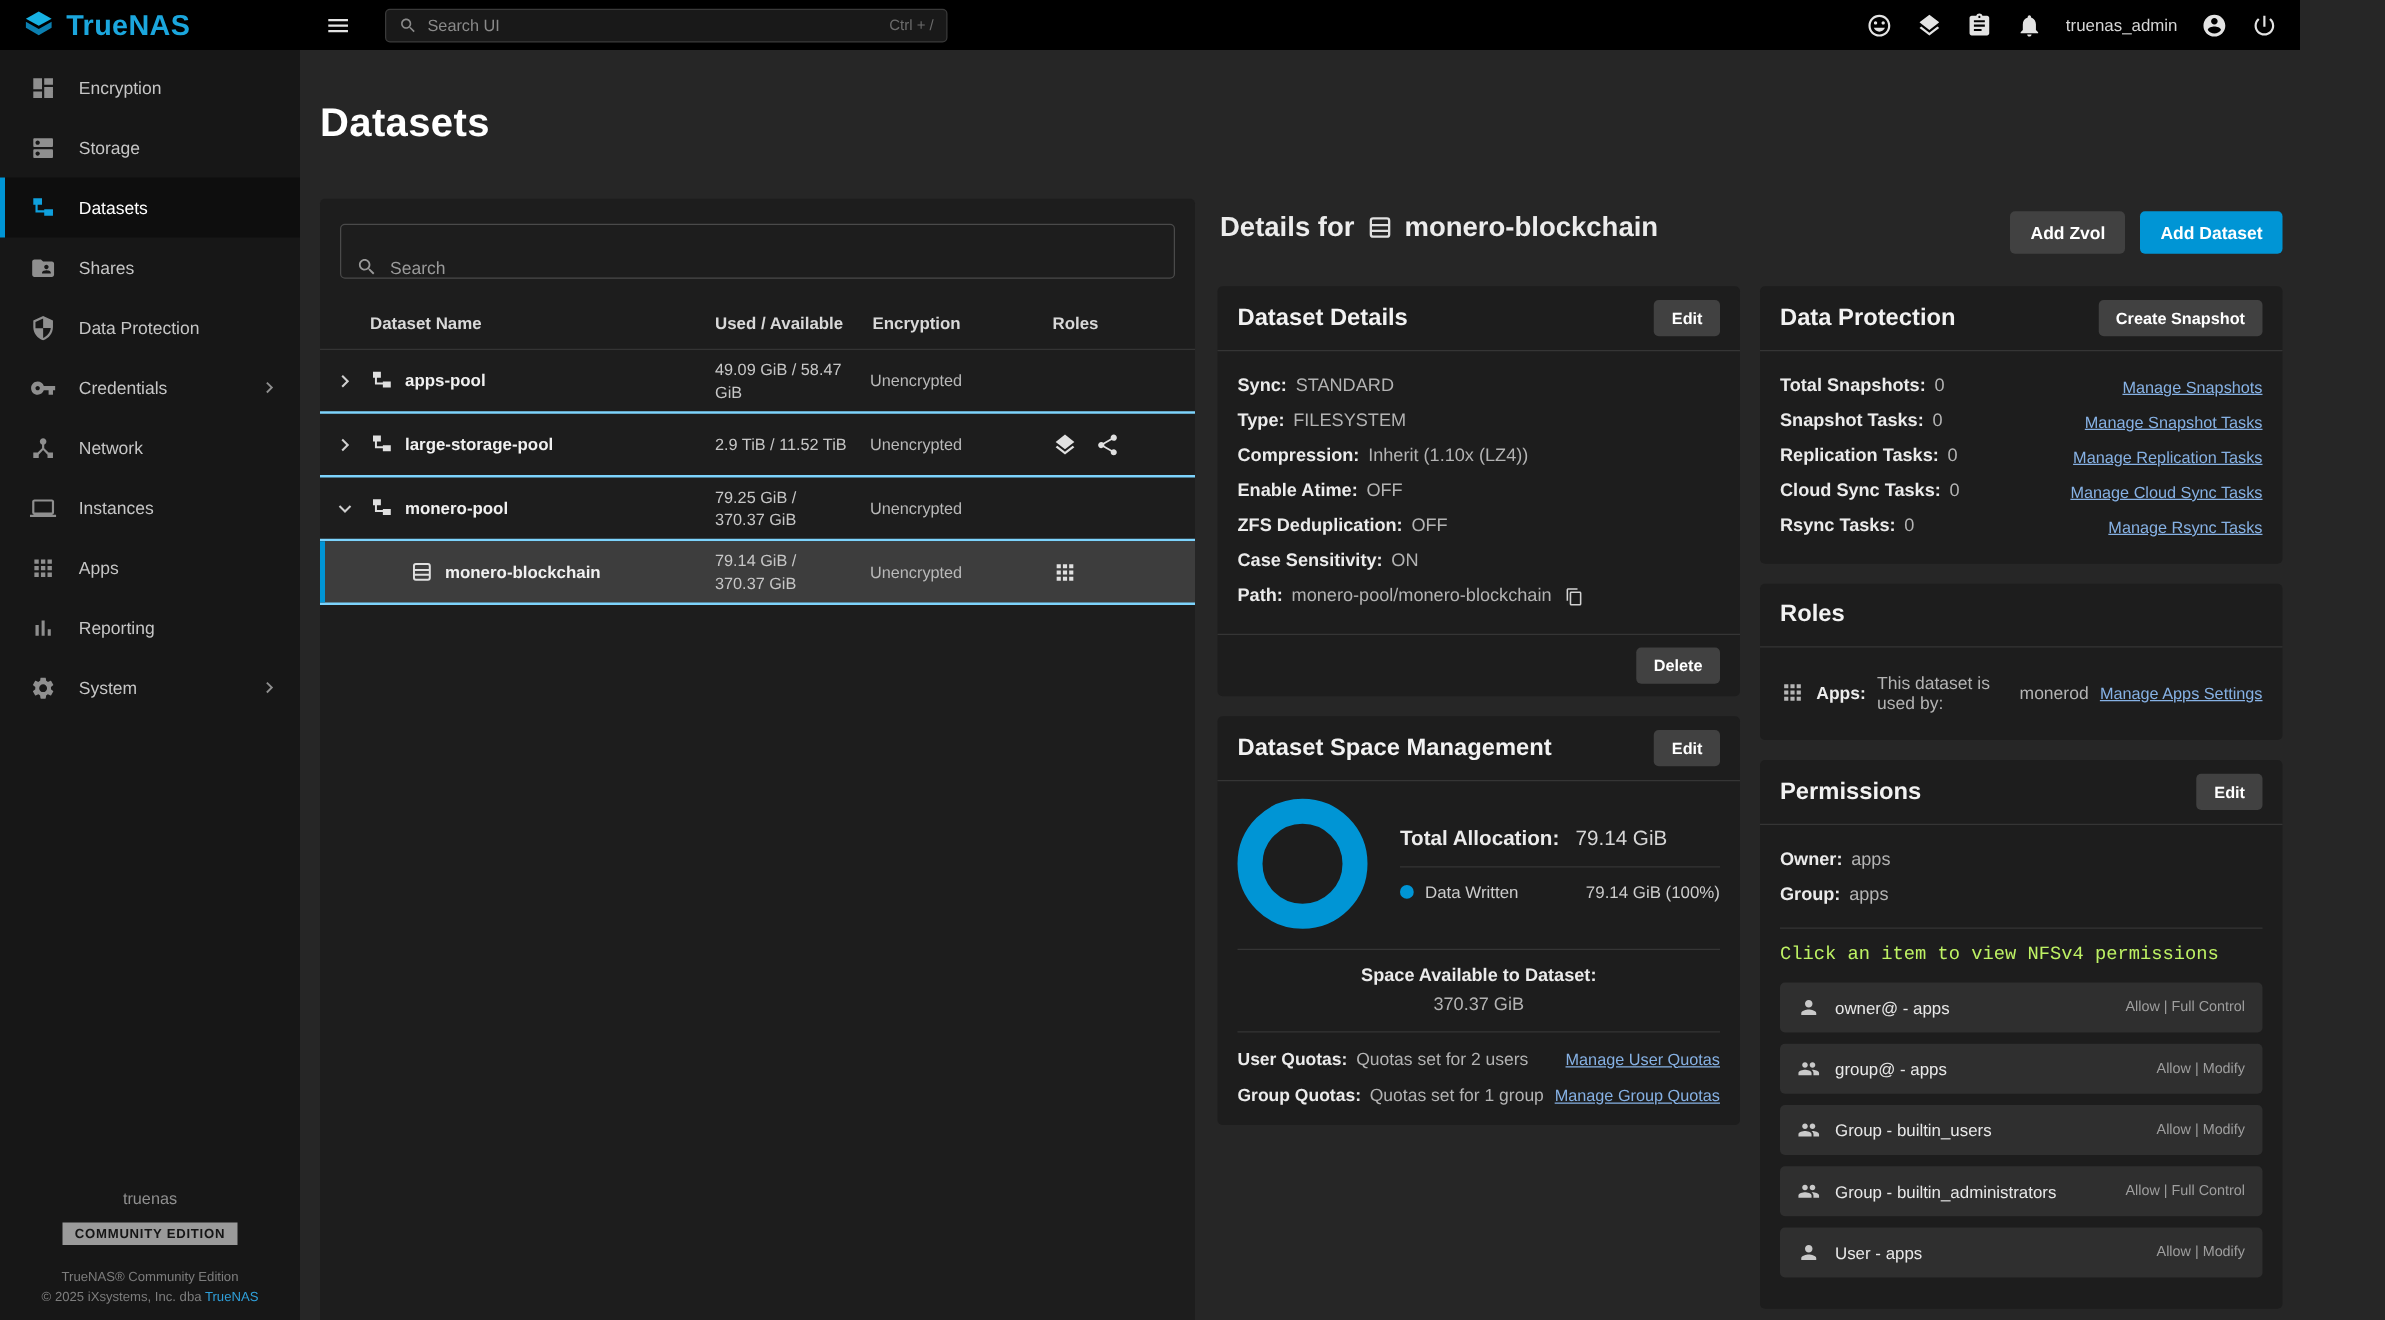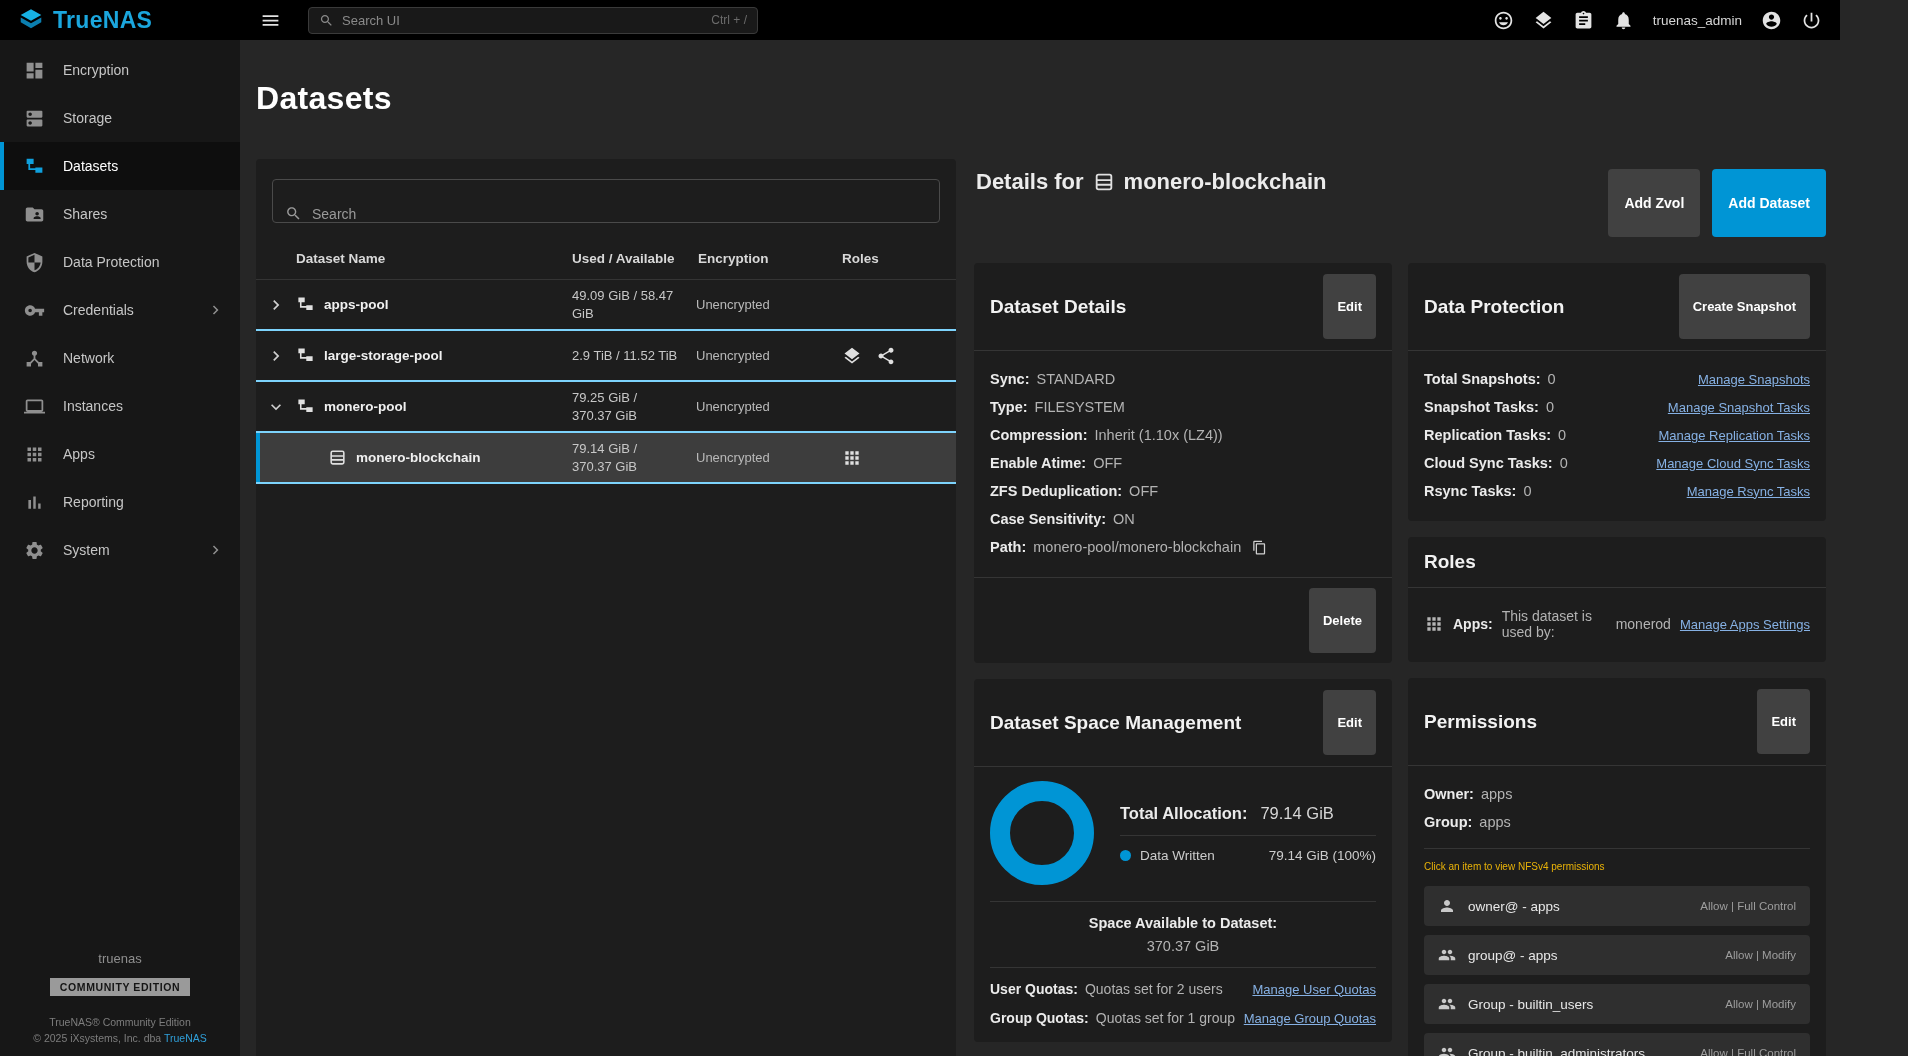--- a/index.html
+++ b/index.html
@@ -74,23 +74,23 @@
   .cell-roles { display:flex; align-items:center; gap:14px; padding-left:24px; }
   .cell-roles svg { width:20px; height:20px; fill:#e0e0e0; }
 
   
   .details { flex:1; display:flex; flex-direction:column; min-width:0; }
   .details-head { display:flex; align-items:flex-start; margin:10px 0 26px 2px; }
   .details-title { display:flex; align-items:center; gap:9px; color:#ececec; font-size:22px; font-weight:bold; }
   .details-title svg { width:22px; height:22px; }
   .head-buttons { margin-left:auto; display:flex; gap:12px; }
   .btn { background:#414141; color:#fff; border:none; border-radius:4px; font-family:inherit;
-    font-size:14px; font-weight:bold; padding:26px 16px; cursor:pointer; white-space:nowrap; }
+    font-size:14px; font-weight:bold; padding:9px 16px; cursor:pointer; white-space:nowrap; }
   .btn.primary { background:#0095d5; }
-  .btn.small { font-size:13px; padding:25px 14px; }
+  .btn.small { font-size:13px; padding:7px 14px; }
 
   .cards { display:flex; gap:16px; align-items:flex-start; }
   .col { flex:1; display:flex; flex-direction:column; gap:16px; min-width:0; }
   .card { background:#1d1d1d; border-radius:4px; width:100%; }
   .card-head { display:flex; align-items:center; justify-content:space-between; padding:11px 16px;
     border-bottom:1px solid #353535; min-height:51px; }
   .card-title { color:#f2f2f2; font-size:19px; font-weight:bold; }
   .card-body { padding:14px 16px 16px 16px; }
   .field { display:flex; align-items:center; gap:7px; line-height:28px; font-size:14.5px; }
   .f-label { font-weight:bold; color:#ebebeb; white-space:nowrap; }
@@ -119,21 +119,21 @@
   .dp-row .f-value { margin-left:7px; }
   .dp-row .link { margin-left:auto; }
 
   
   .roles-row { display:flex; align-items:center; gap:9px; font-size:14px; padding:6px 0; }
   .roles-row svg { width:20px; height:20px; fill:#b5b5b5; flex:0 0 20px; }
   .roles-row .link { margin-left:auto; }
 
   
   .perm-divider { border-top:1px solid #353535; margin:12px 0; }
-  .perm-hint { color:#eab308; font-size:10px; margin:2px 0 14px 0; }
+  .perm-hint { color:#bef264; font-size:15px; margin:2px 0 14px 0;font-family:Liberation Mono, monospace; }
   .perm-item { height:40px; background:#2f2f2f; border-radius:4px; margin-bottom:9px; display:flex;
     align-items:center; padding:0 14px; gap:12px; cursor:pointer; }
   .perm-item svg { width:18px; height:18px; fill:#c9c9c9; flex:0 0 18px; }
   .perm-name { font-size:13.5px; color:#e8e8e8; }
   .perm-val { margin-left:auto; font-size:11.5px; color:#9e9e9e; white-space:nowrap; }
 </style>
 </head>
 <body>
 
 <div class="app">

